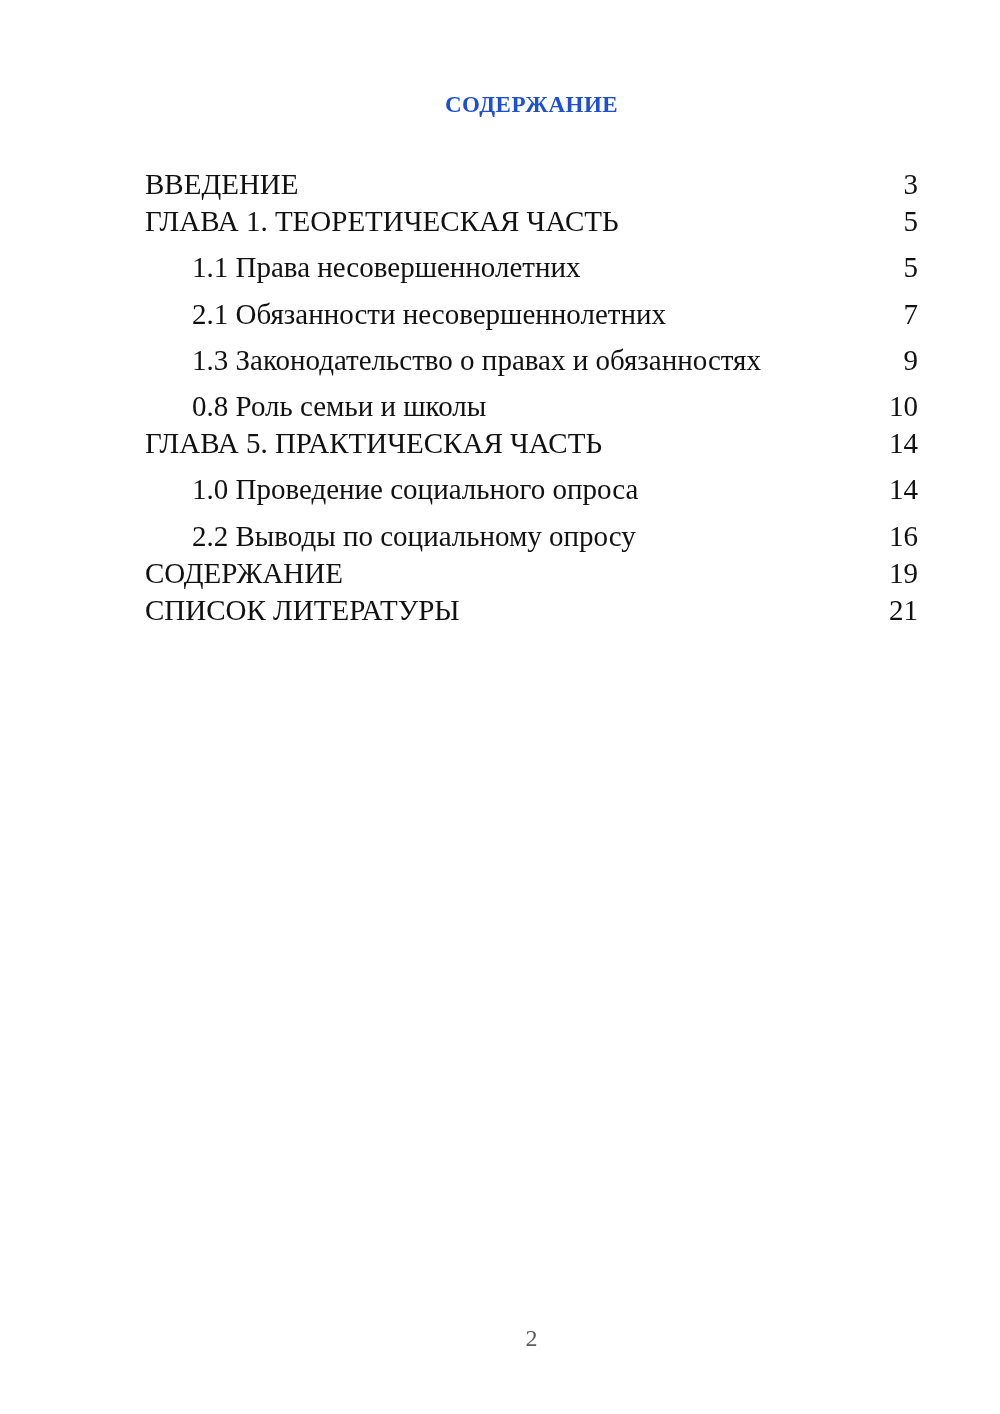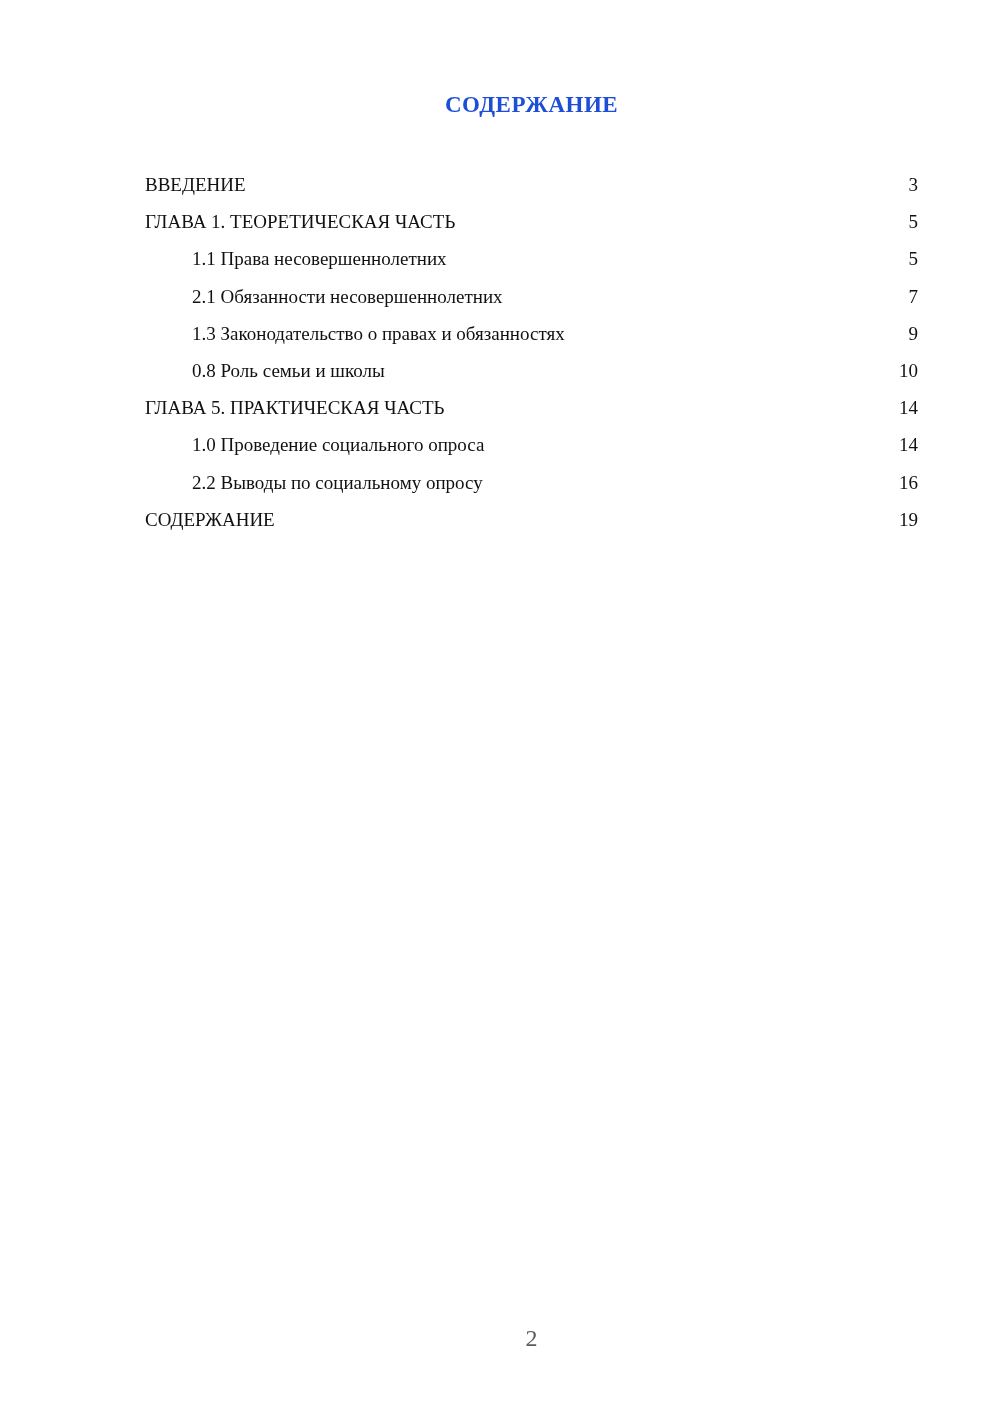--- a/index.html
+++ b/index.html
@@ -35,34 +35,35 @@
     line-height: 30px;
     color: #1d4ed8;
   }
   .toc {
     margin-top: 46px;
   }
   .toc-row {
     display: flex;
     align-items: baseline;
     line-height: 37.2px;
-    font-size: 19px;
+    font-size: 29px;
   }
   .toc-row .toc-label {
     flex: 1 1 auto;
     white-space: nowrap;
     overflow: hidden;
   }
   .toc-row .toc-page {
     flex: 0 0 auto;
     text-align: right;
     min-width: 40px;
   }
   .toc-row.indent .toc-label {
     padding-left: 47px;
+    margin-top: 9px;
   }
   .page-footer {
     position: absolute;
     left: 145px;
     right: 82px;
     top: 1325px;
     text-align: center;
     font-size: 24px;
     color: #5c5c60;
   }
@@ -120,18 +121,22 @@
       <div class="toc-row indent">
         <span class="toc-label">2.2 Выводы по социальному опросу</span>
         <span class="toc-page">16</span>
       </div>
 
       <div class="toc-row">
         <span class="toc-label">СОДЕРЖАНИЕ</span>
         <span class="toc-page">19</span>
       </div>
 
+      <div class="toc-row">
+        <span class="toc-label">СПИСОК ЛИТЕРАТУРЫ</span>
+        <span class="toc-page">21</span>
+      </div>
 
     </div>
   </div>
 
   <div class="page-footer">2</div>
 </div>
 
 </body></html>

